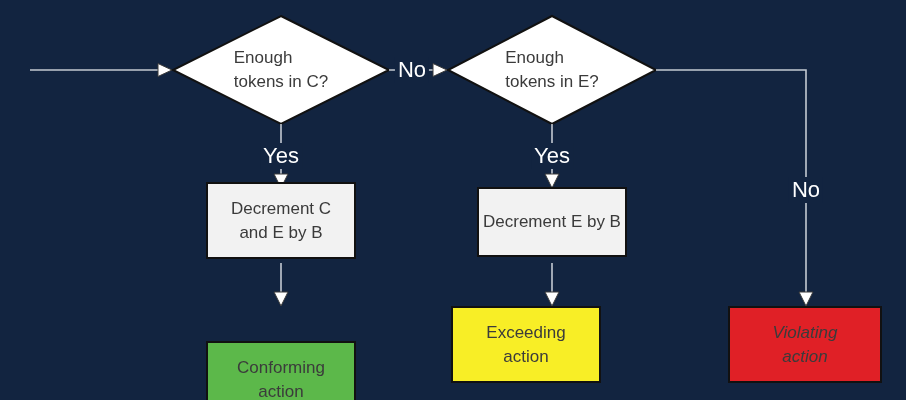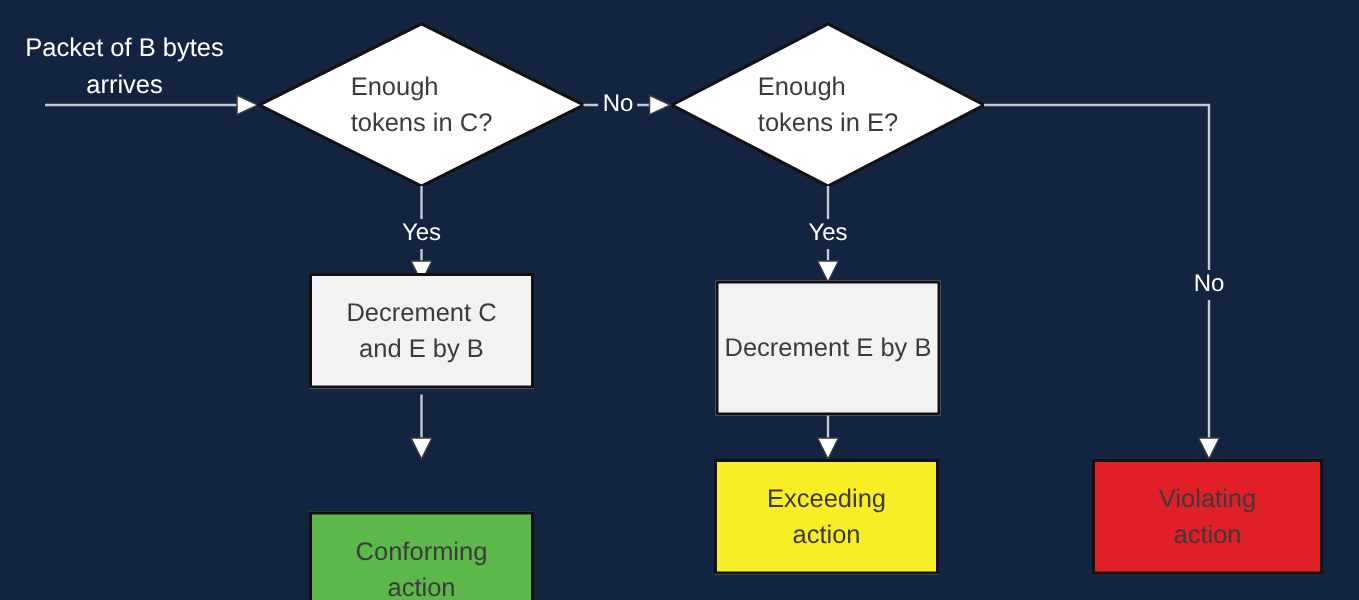--- a/index.html
+++ b/index.html
@@ -31,34 +31,34 @@
     color:var(--text-light);font-size:17px;line-height:1.45;
     text-align:center;white-space:pre-line;
   }
   .node-label{
     position:absolute;display:flex;align-items:center;justify-content:center;
     color:var(--text-dark);font-size:17px;line-height:1.4;
     white-space:pre-line;pointer-events:none;
   }
   .edge-label{
     position:absolute;transform:translate(-50%,-50%);
-    color:var(--text-light);font-size:16px;line-height:1;
+    color:var(--text-light);font-size:22px;line-height:1;
     background:var(--background);padding:2px 3px;text-align:center;
   }
   .process-box,.action-box{
     position:absolute;box-sizing:border-box;
     border:2px solid var(--border);
     display:flex;align-items:center;justify-content:center;
     color:var(--text-dark);font-size:17px;line-height:1.4;
     text-align:center;white-space:pre-line;
   }
   .process-box{background:var(--process-fill);}
   .action-green{background:var(--green);}
   .action-yellow{background:var(--yellow);}
-  .action-red{background:var(--red);}
+  .action-red{background:var(--red);font-style:italic;}
 </style>
 </head>
 <body>
 
 <div class="canvas">
 
   <svg class="wires" width="906" height="400" viewBox="0 0 906 400">
 
     <line class="edge" x1="30" y1="70" x2="158" y2="70"></line>
     <polygon class="arrowhead" points="172,70 158,63.5 158,76.5"></polygon>
@@ -78,37 +78,35 @@
     <line class="edge" x1="281" y1="263" x2="281" y2="294"></line>
     <polygon class="arrowhead" points="281,306 274,292 288,292"></polygon>
 
     <line class="edge" x1="552" y1="263" x2="552" y2="294"></line>
     <polygon class="arrowhead" points="552,306 545,292 559,292"></polygon>
 
     <polyline class="edge" points="656,70 806,70 806,294"></polyline>
     <polygon class="arrowhead" points="806,306 799,292 813,292"></polygon>
   </svg>
 
-  <div class="start-label">Packet of B bytes
-arrives</div>
 
   <div class="node-label" style="left:191px;top:40px;width:180px;height:60px;">Enough
 tokens in C?</div>
   <div class="node-label" style="left:462px;top:40px;width:180px;height:60px;">Enough
 tokens in E?</div>
 
   <div class="edge-label" style="left:412px;top:70px;">No</div>
   <div class="edge-label" style="left:281px;top:156px;">Yes</div>
   <div class="edge-label" style="left:552px;top:156px;">Yes</div>
   <div class="edge-label" style="left:806px;top:190px;">No</div>
 
   <div class="process-box" style="left:206px;top:182px;width:150px;height:77px;">Decrement C
 and E by B</div>
-  <div class="process-box" style="left:477px;top:187px;width:150px;height:90px;">Decrement E by B</div>
+  <div class="process-box" style="left:477px;top:187px;width:150px;height:70px;">Decrement E by B</div>
 
   <div class="action-box action-green" style="left:206px;top:306px;width:150px;height:77px;margin-top:35px;">Conforming
 action</div>
-  <div class="action-box action-yellow" style="left:476px;top:306px;width:150px;height:77px;">Exceeding
+  <div class="action-box action-yellow" style="left:451px;top:306px;width:150px;height:77px;">Exceeding
 action</div>
   <div class="action-box action-red" style="left:728px;top:306px;width:154px;height:77px;">Violating
 action</div>
 
 </div>
 
 </body></html>

